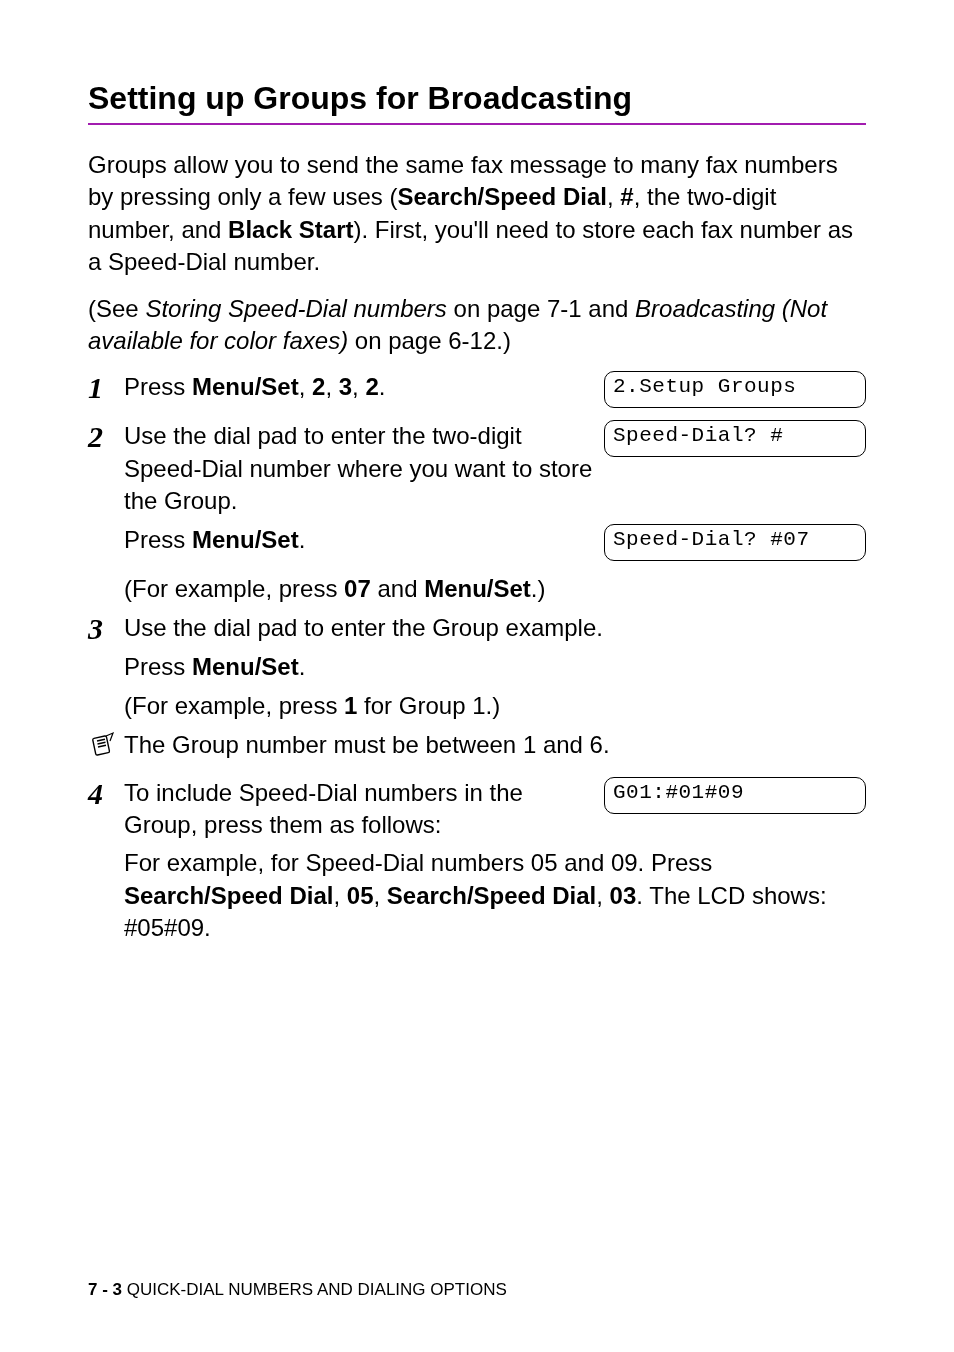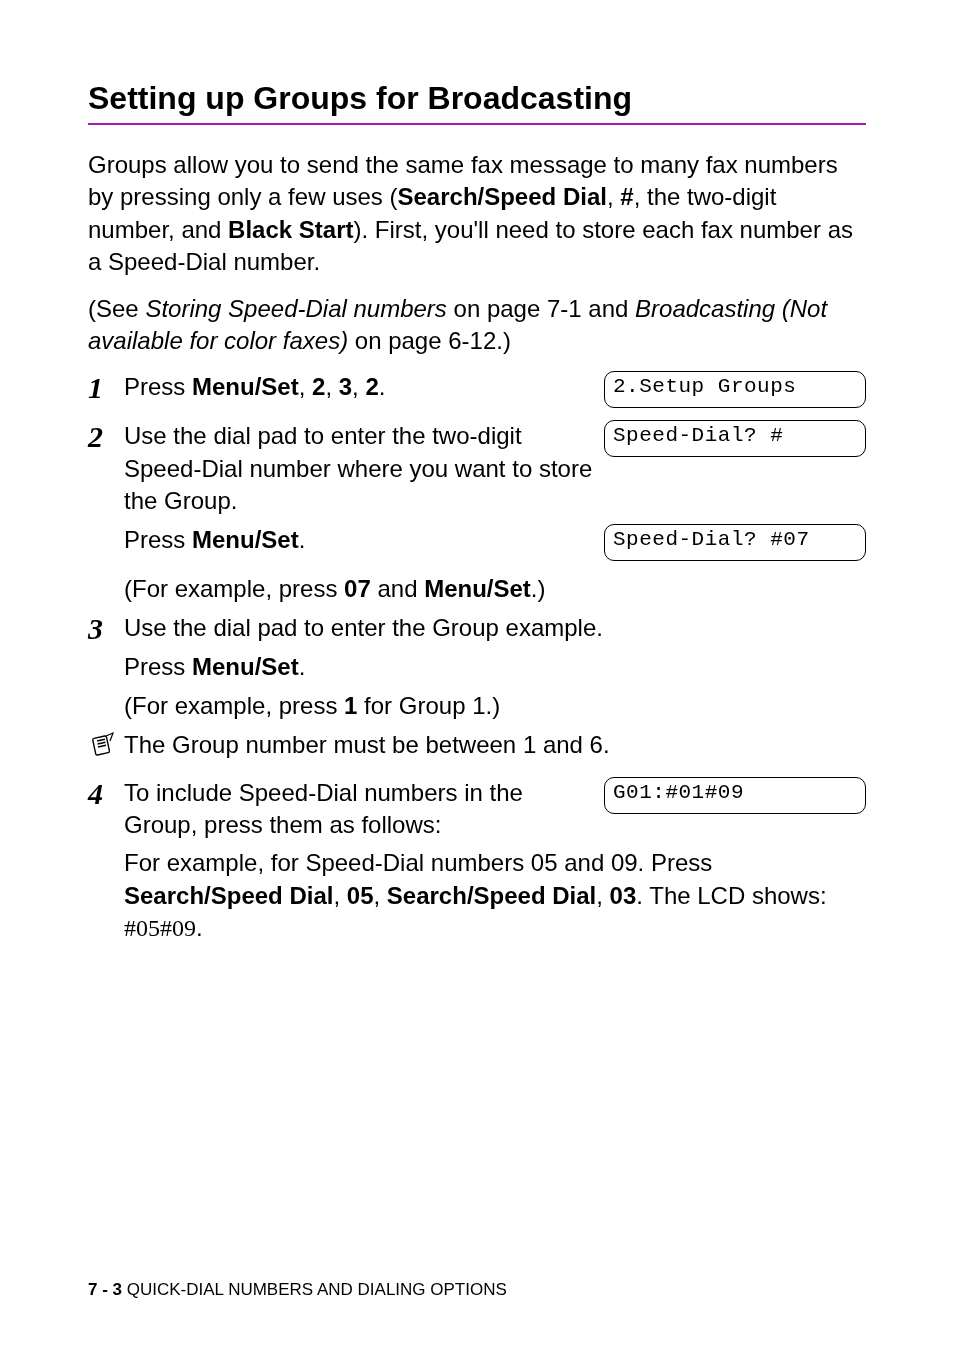--- a/index.html
+++ b/index.html
@@ -12,21 +12,21 @@
   .steps { margin-top: 10px; }
   .step { display: flex; align-items: flex-start; margin-bottom: 6px; }
   .step-num { width: 36px; font-size: 30px; font-weight: bold; font-style: italic; font-family: "Times New Roman", Times, serif; flex-shrink: 0; line-height: 1.1; }
   .step-num.invisible { visibility: hidden; }
   .step-body { flex: 1; font-size: 24px; line-height: 1.35; padding-right: 8px; }
   .lcd-col { width: 262px; flex-shrink: 0; }
   .lcd { border: 1.5px solid #000; border-radius: 10px; height: 37px; font-family: "Courier New", Courier, monospace; font-size: 21px; padding: 1px 8px 0 8px; line-height: 28px; white-space: pre; margin-bottom: 6px; letter-spacing: 0.5px; }
   .note-row { display: flex; align-items: flex-start; margin: 0 0 14px 0; }
   .note-icon { width: 36px; flex-shrink: 0; padding-top: 2px; }
   .note-body { flex: 1; font-size: 24px; line-height: 1.35; }
-  .mono-inline { font-family: Liberation Serif, serif; }
+  .mono-inline { font-family: Liberation Sans, sans-serif; }
   .footer { position: absolute; bottom: 52px; left: 88px; font-size: 17px; text-align: right; }
   .footer-page { font-weight: bold; }
 </style>
 </head>
 <body>
 
 <div class="page">
 
   <h1 class="title">Setting up Groups for Broadcasting</h1>
 

